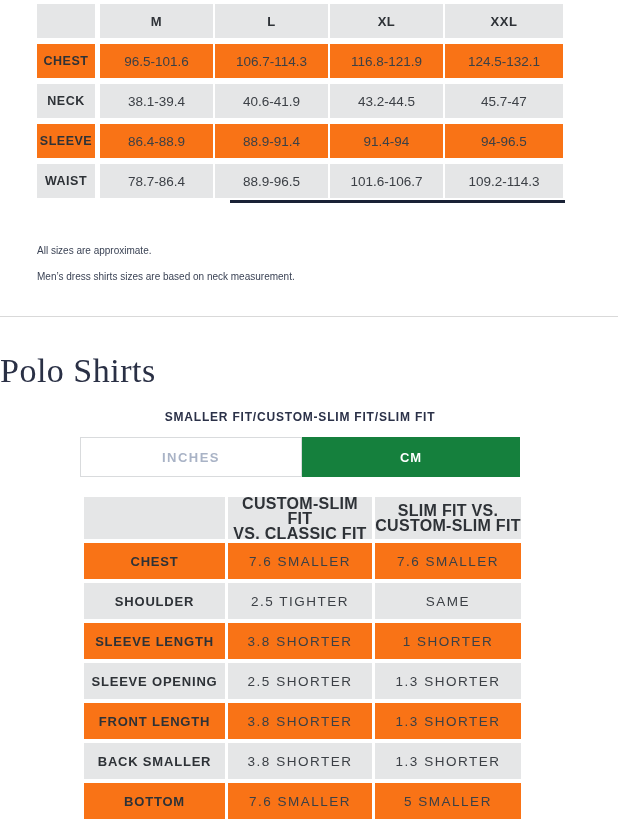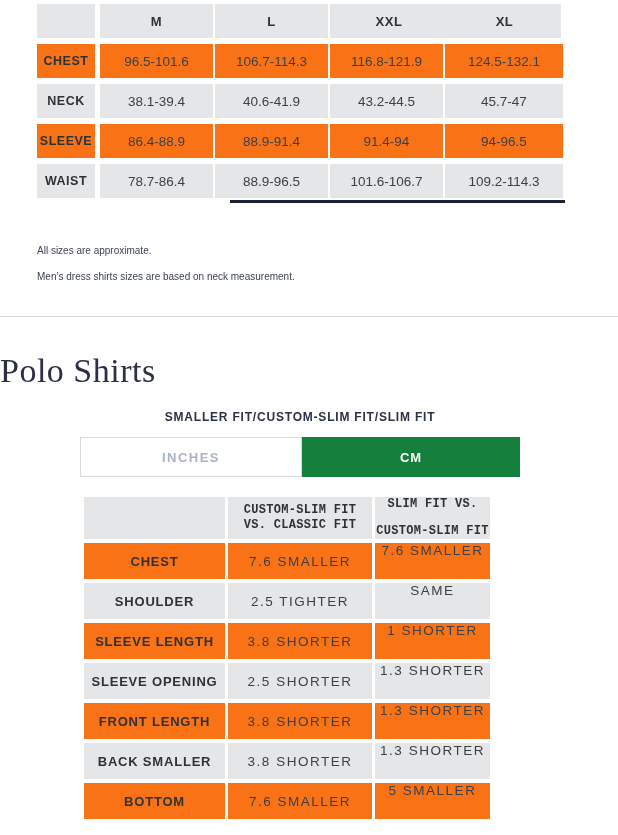--- a/index.html
+++ b/index.html
@@ -48,43 +48,43 @@
     display:flex;align-items:center;justify-content:center;
     font-weight:bold;font-size:13px;letter-spacing:1px;color:#ffffff;cursor:pointer;}
 
   
   #t2{left:84px;top:497px;}
   .t2-row{display:flex;margin-bottom:4px;}
   .t2-row > div{height:36px;display:flex;align-items:center;justify-content:center;flex-direction:column;}
   .t2-row.hdr > div{height:42px;}
   .d-lab{width:141px;margin-right:3px;}
   .d-val{width:144px;margin-right:3px;}
-  .d-val.last{width:115px;margin-right:0;justify-content:space-between;}
+  .d-val.last{width:146px;margin-right:0;}
   .lab2{font-weight:bold;font-size:13px;letter-spacing:0.8px;color:#2e3237;}
   .val2{font-size:13.5px;letter-spacing:1.5px;color:#3c4046;}
-  .hline{font-weight:bold;font-size:12px;line-height:15px;letter-spacing:0.3px;color:#2e3237;text-align:center;font-family:Liberation Mono, monospace;}
+  .hline{font-weight:bold;font-size:16px;line-height:15px;letter-spacing:0.3px;color:#2e3237;text-align:center;}
 </style>
 </head>
 <body>
 
 <div id="t1" class="abs">
 
   <div class="t1-row row-gray">
     <div class="c-lab"></div>
     <div class="c-val">
         <span class="h1">M</span>
       </div>
     <div class="c-val">
         <span class="h1">L</span>
       </div>
+    <div class="c-val">
+        <span class="h1">XL</span>
+      </div>
     <div class="c-val last">
         <span class="h1">XXL</span>
-      </div>
-    <div class="c-val">
-        <span class="h1">XL</span>
       </div>
   </div>
 
   <div class="t1-row row-light">
     <div class="c-lab">
         <span class="lab">CHEST</span>
       </div>
     <div class="c-val">
         <span class="val1">96.5-101.6</span>
       </div>

